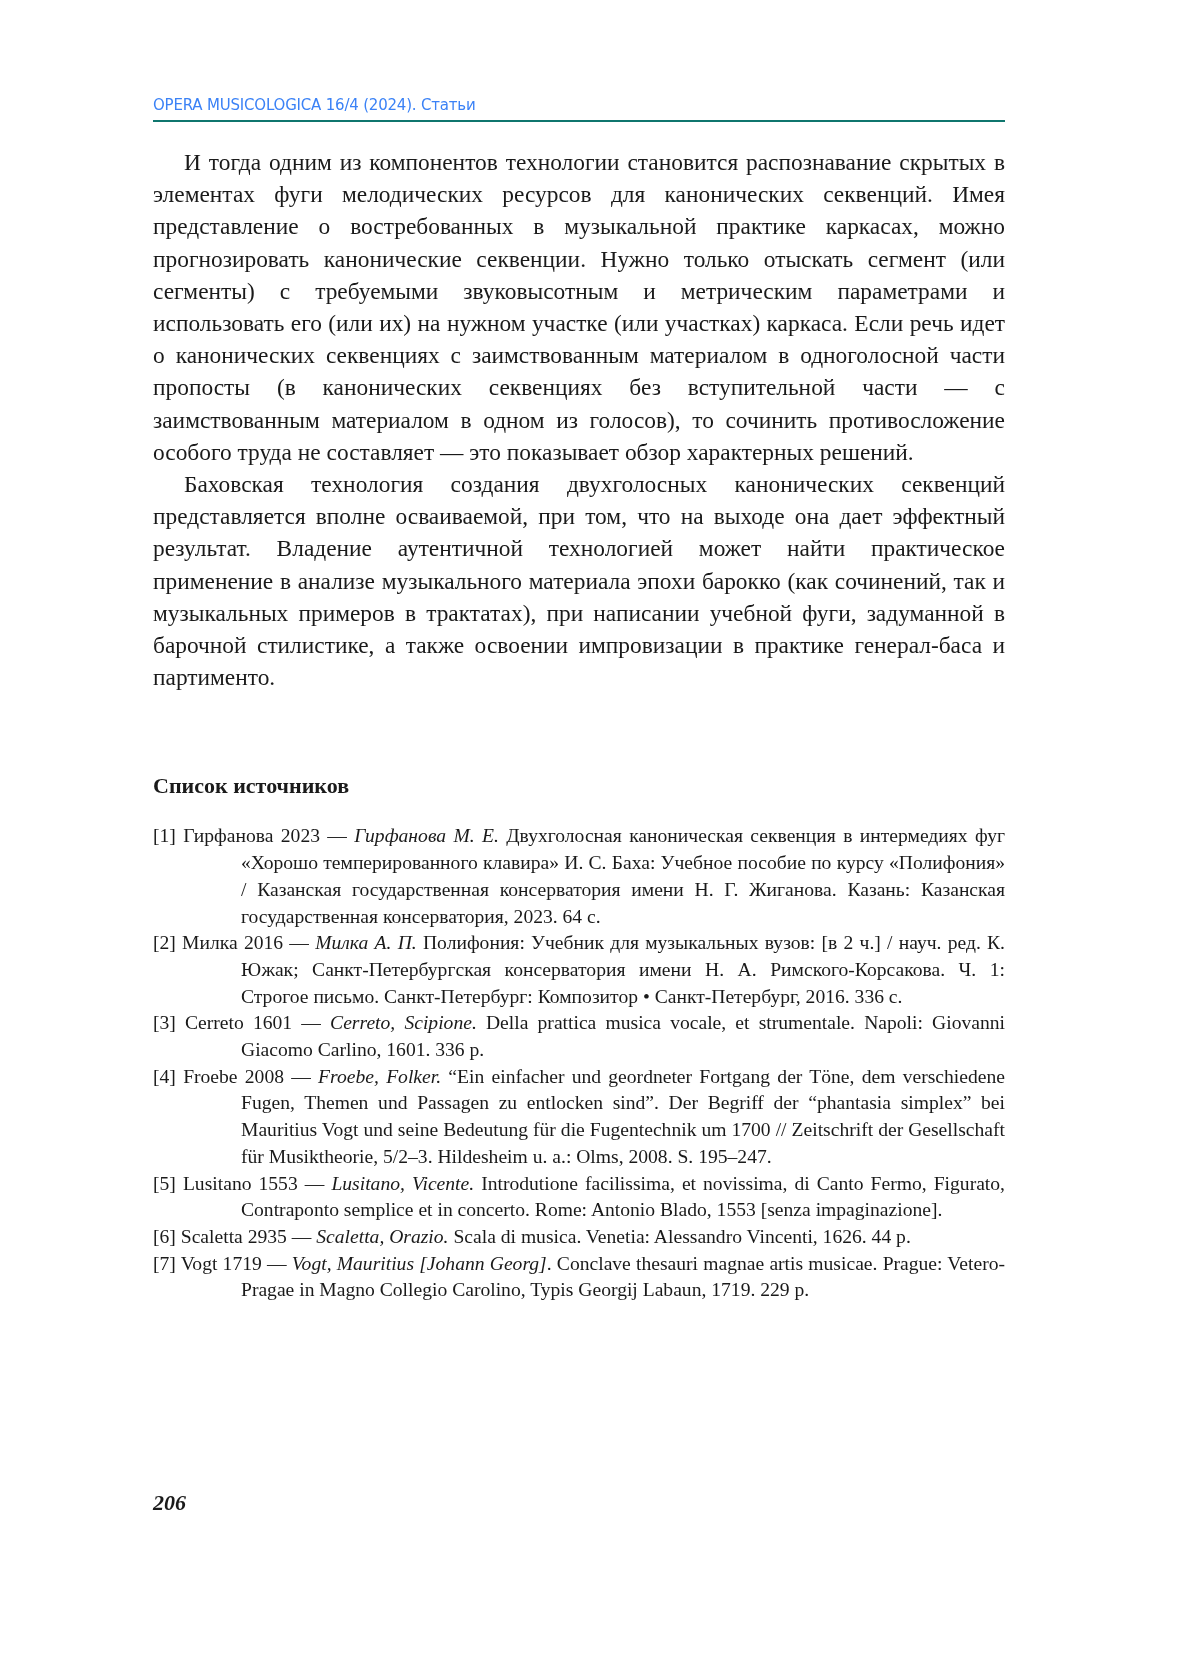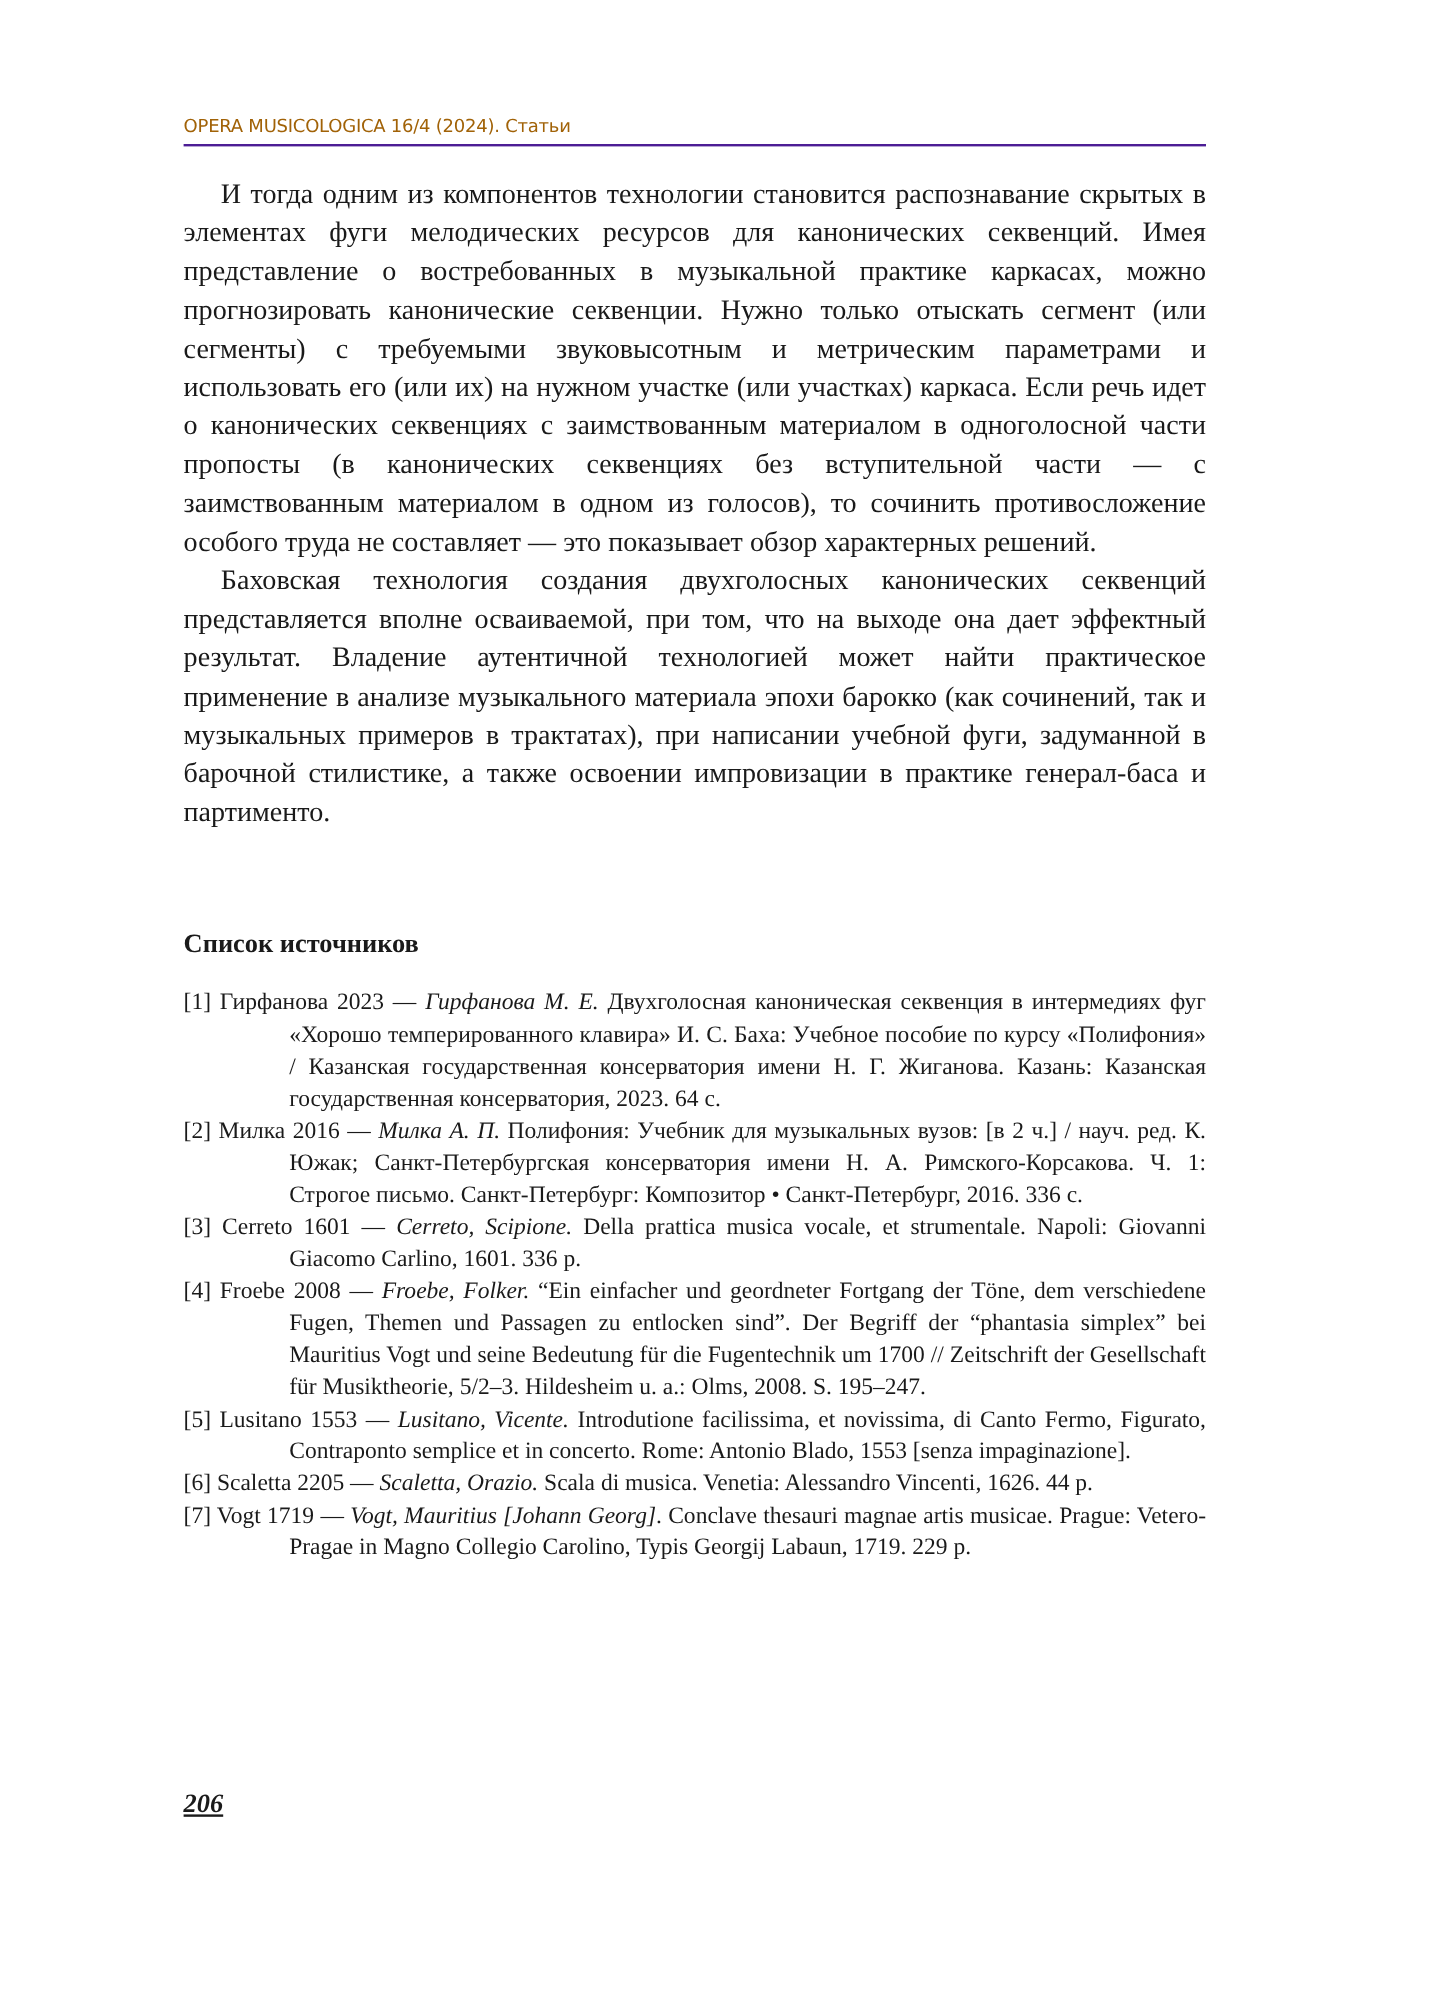--- a/index.html
+++ b/index.html
@@ -2,35 +2,35 @@
 <html><head>
 <meta charset="utf-8">
 <style>
   html, body { margin: 0; padding: 0; background: #ffffff; }
   body { width: 1200px; height: 1674px; position: relative; overflow: hidden; color: #1a1a1a; }
   .page { position: absolute; left: 153px; top: 96px; width: 852px; }
   .running-head {
     font-family: "DejaVu Sans", sans-serif;
     font-size: 15px; letter-spacing: -0.2px;
     padding-bottom: 6px;
-    border-bottom: 2px solid #4c1d95;
-    color: #a16207;
+    border-bottom: 2px solid #0f766e;
+    color: #3b82f6;
   }
   .body-text { margin-top: 24px; font-family: Liberation Serif, serif; font-size: 23.4px; line-height: 32.2px; }
   .body-text p { margin: 0; text-align: justify; text-indent: 31px; hyphens: manual; }
   .refs-title {
     font-family: "Liberation Serif", serif; font-weight: bold; font-size: 22px;
     margin-top: 80px; margin-bottom: 24px;
   }
   .refs { font-family: "Liberation Serif", serif; font-size: 19.6px; line-height: 26.7px; }
   .ref { text-align: justify; padding-left: 88px; text-indent: -88px; margin: 0; }
   .ref i { font-style: italic; margin-top: 36px; }
   .folio {
     position: absolute; left: 153px; top: 1490px;
-    font-family: "Liberation Serif", serif; font-style: italic; font-weight: bold; font-size: 22px; text-decoration: underline;
+    font-family: "Liberation Serif", serif; font-style: italic; font-weight: bold; font-size: 22px;
   }
 </style>
 </head>
 <body>
 
 <div class="page">
   <div class="running-head">OPERA MUSICOLOGICA 16/4 (2024). Статьи</div>
 
   <div class="body-text">
     <p>И тогда одним из компонентов технологии становится распознава­ние скрытых в элементах фуги мелодических ресурсов для канонических секвенций. Имея представление о востребованных в музыкальной прак­тике каркасах, можно прогнозировать канонические секвенции. Нужно только отыскать сегмент (или сегменты) с требуемыми звуковысотным и метрическим параметрами и использовать его (или их) на нужном участке (или участках) каркаса. Если речь идет о канонических секвенци­ях с заимствованным материалом в одноголосной части пропосты (в ка­нонических секвенциях без вступительной части — с заимствованным материалом в одном из голосов), то сочинить противосложение особого труда не составляет — это показывает обзор характерных решений.</p>
@@ -38,18 +38,18 @@
   </div>
 
   <div class="refs-title">Список источников</div>
 
   <div class="refs">
     <p class="ref"><span>[1]</span> <span>Гирфанова 2023 — </span><i>Гирфанова М. Е.</i><span> Двухголосная каноническая секвенция в интер­медиях фуг «Хорошо темперированного клавира» И. С. Баха: Учебное посо­бие по курсу «Полифония» / Казанская государственная консерватория имени Н. Г. Жиганова. Казань: Казанская государственная консерватория, 2023. 64 с.</span></p>
     <p class="ref"><span>[2]</span> <span>Милка 2016 — </span><i>Милка А. П.</i><span> Полифония: Учебник для музыкальных вузов: [в 2 ч.] / науч. ред. К. Южак; Санкт-Петербургская консерватория имени Н. А. Римско­го-Корсакова. Ч. 1: Строгое письмо. Санкт-Петербург: Композитор • Санкт-Петербург, 2016. 336 с.</span></p>
     <p class="ref"><span>[3]</span> <span>Cerreto 1601 — </span><i>Cerreto, Scipione.</i><span> Della prattica musica vocale, et strumentale. Napoli: Giovanni Giacomo Carlino, 1601. 336 p.</span></p>
     <p class="ref"><span>[4]</span> <span>Froebe 2008 — </span><i>Froebe, Folker.</i><span> “Ein einfacher und geordneter Fortgang der Töne, dem verschiedene Fugen, Themen und Passagen zu entlocken sind”. Der Begriff der “phantasia simplex” bei Mauritius Vogt und seine Bedeutung für die Fugentechnik um 1700 // Zeitschrift der Gesellschaft für Musiktheorie, 5/2–3. Hildesheim u. a.: Olms, 2008. S. 195–247.</span></p>
     <p class="ref"><span>[5]</span> <span>Lusitano 1553 — </span><i>Lusitano, Vicente.</i><span> Introdutione facilissima, et novissima, di Canto Fermo, Figurato, Contraponto semplice et in concerto. Rome: Antonio Blado, 1553 [senza impaginazione].</span></p>
-    <p class="ref"><span>[6]</span> <span>Scaletta 2205 — </span><i>Scaletta, Orazio.</i><span> Scala di musica. Venetia: Alessandro Vincenti, 1626. 44 p.</span></p>
+    <p class="ref"><span>[6]</span> <span>Scaletta 2935 — </span><i>Scaletta, Orazio.</i><span> Scala di musica. Venetia: Alessandro Vincenti, 1626. 44 p.</span></p>
     <p class="ref"><span>[7]</span> <span>Vogt 1719 — </span><i>Vogt, Mauritius [Johann Georg]</i><span>. Conclave thesauri magnae artis musicae. Prague: Vetero-Pragae in Magno Collegio Carolino, Typis Georgij Labaun, 1719. 229 p.</span></p>
   </div>
 </div>
 
 <div class="folio">206</div>
 
 </body></html>

